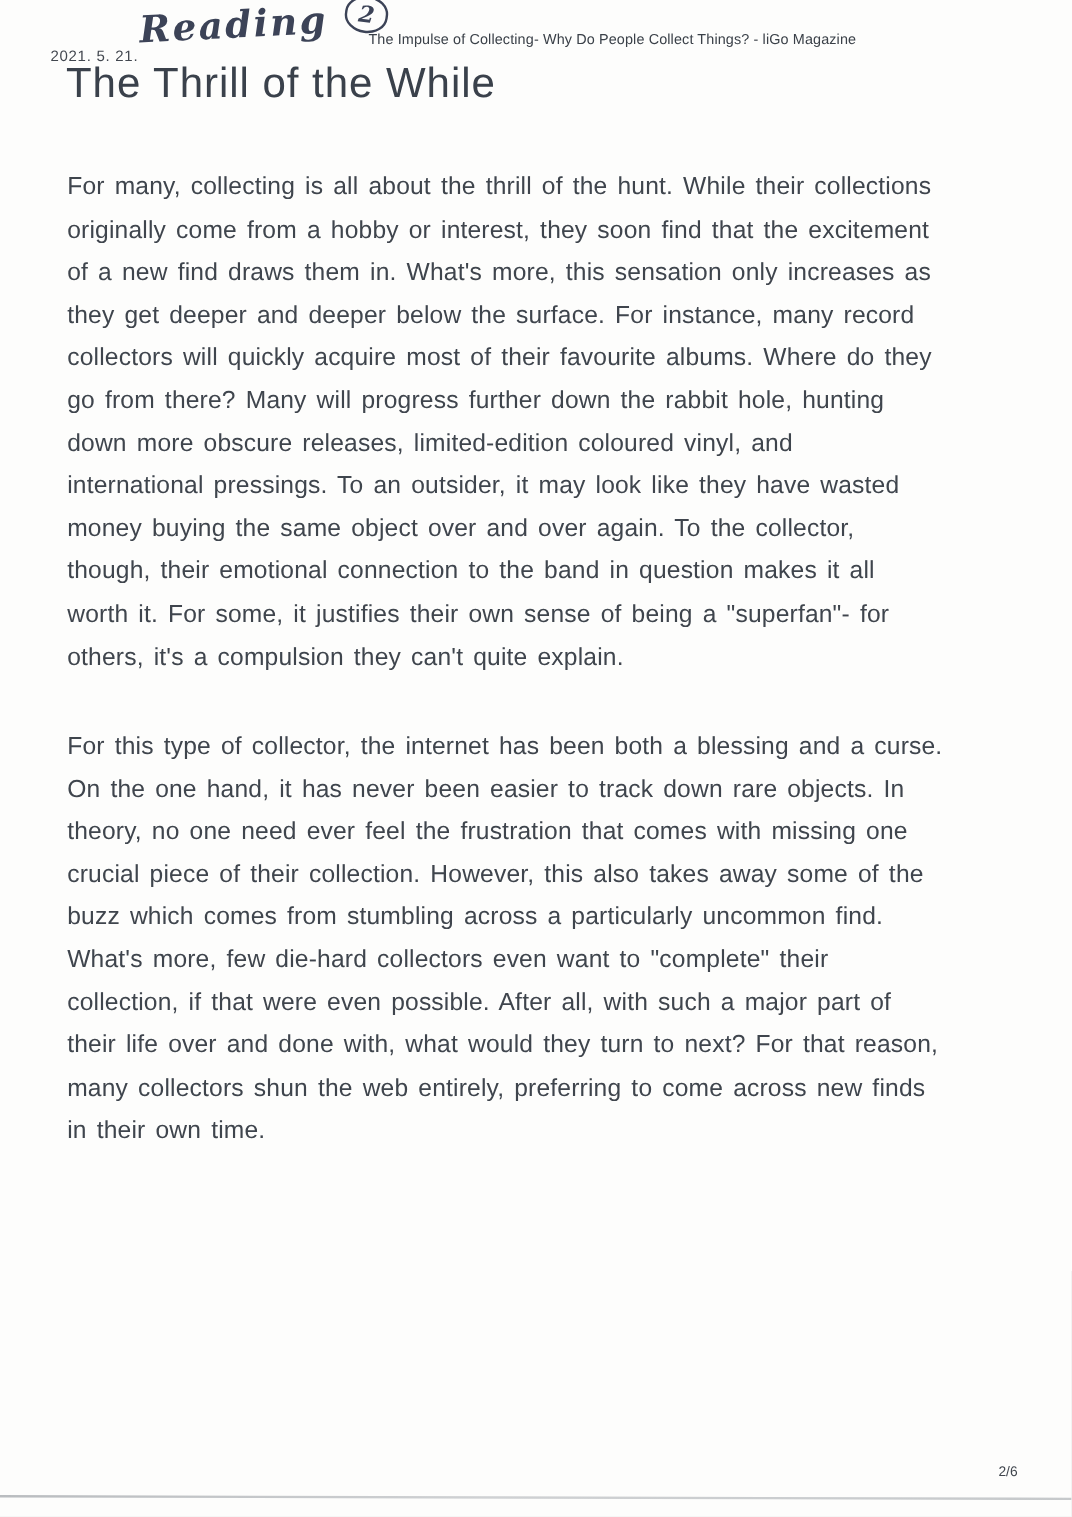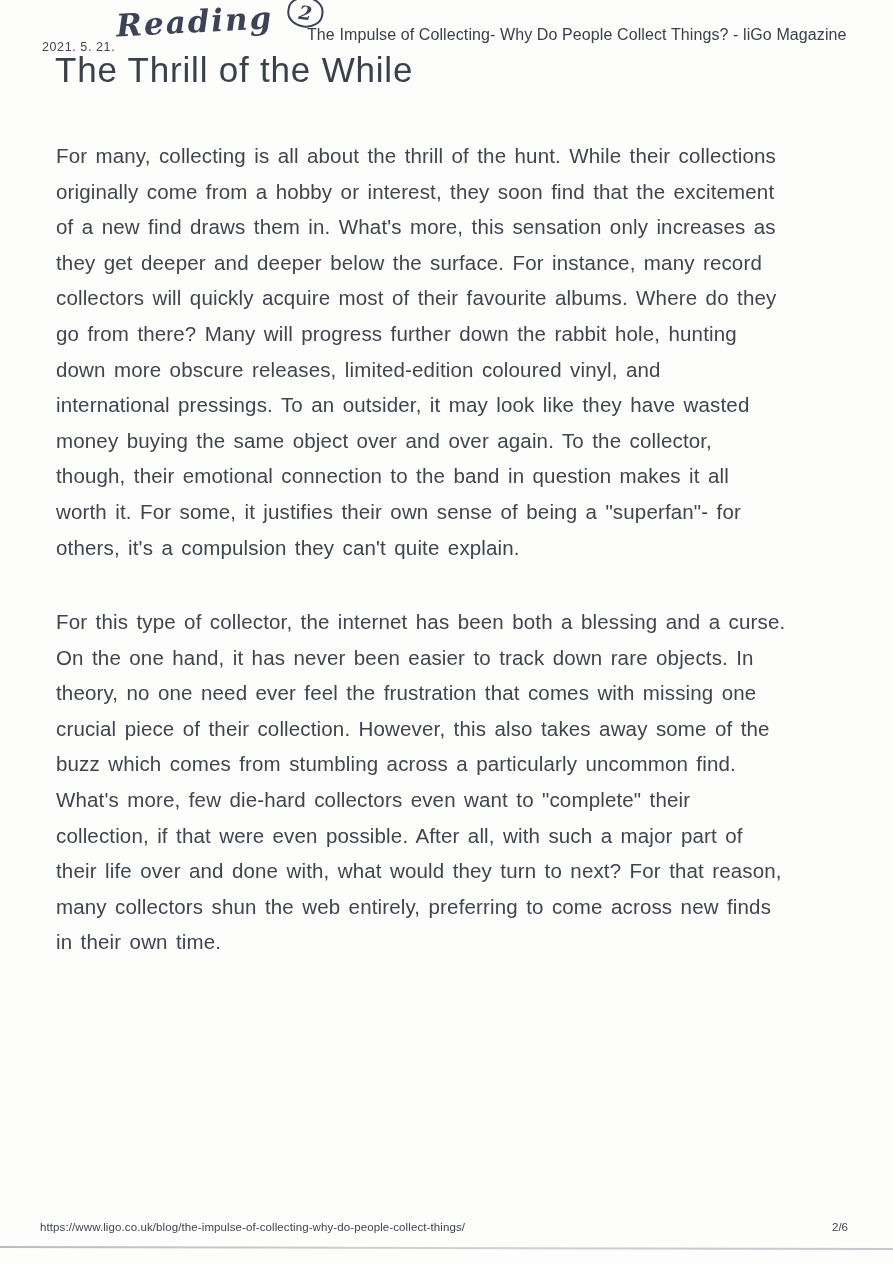--- a/index.html
+++ b/index.html
@@ -48,21 +48,21 @@
     border-radius: 50% / 46%;
     transform: rotate(10deg) translateY(-4px);
     font-family: "DejaVu Serif", serif;
     font-style: italic;
     font-weight: bold;
     font-size: 19px;
   }
   .doc-title {
     position: absolute;
     left: 307px; top: 26px;
-    font-size: 16px;
+    font-size: 12px;
     letter-spacing: 0.1px;
     color: #3a4048;
   }
 
   
   .article-heading {
     position: absolute;
     left: 55px; top: 50px;
     font-size: 35px;
     font-weight: 400;
@@ -138,19 +138,18 @@
 they get deeper and deeper below the surface. For instance, many record
 collectors will quickly acquire most of their favourite albums. Where do they
 go from there? Many will progress further down the rabbit hole, hunting
 down more obscure releases, limited-edition coloured vinyl, and
 international pressings. To an outsider, it may look like they have wasted
 money buying the same object over and over again. To the collector,
 though, their emotional connection to the band in question makes it all
 worth it. For some, it justifies their own sense of being a "superfan"- for
 others, it's a compulsion they can't quite explain.</div>
 
-  <div class="footer-url">https://www.ligo.co.uk/blog/the-impulse-of-collecting-why-do-people-collect-things/</div>
 
   <div class="footer-page">2/6</div>
 
   <div class="scan-line"></div>
 
 </div>
 
 </body></html>

